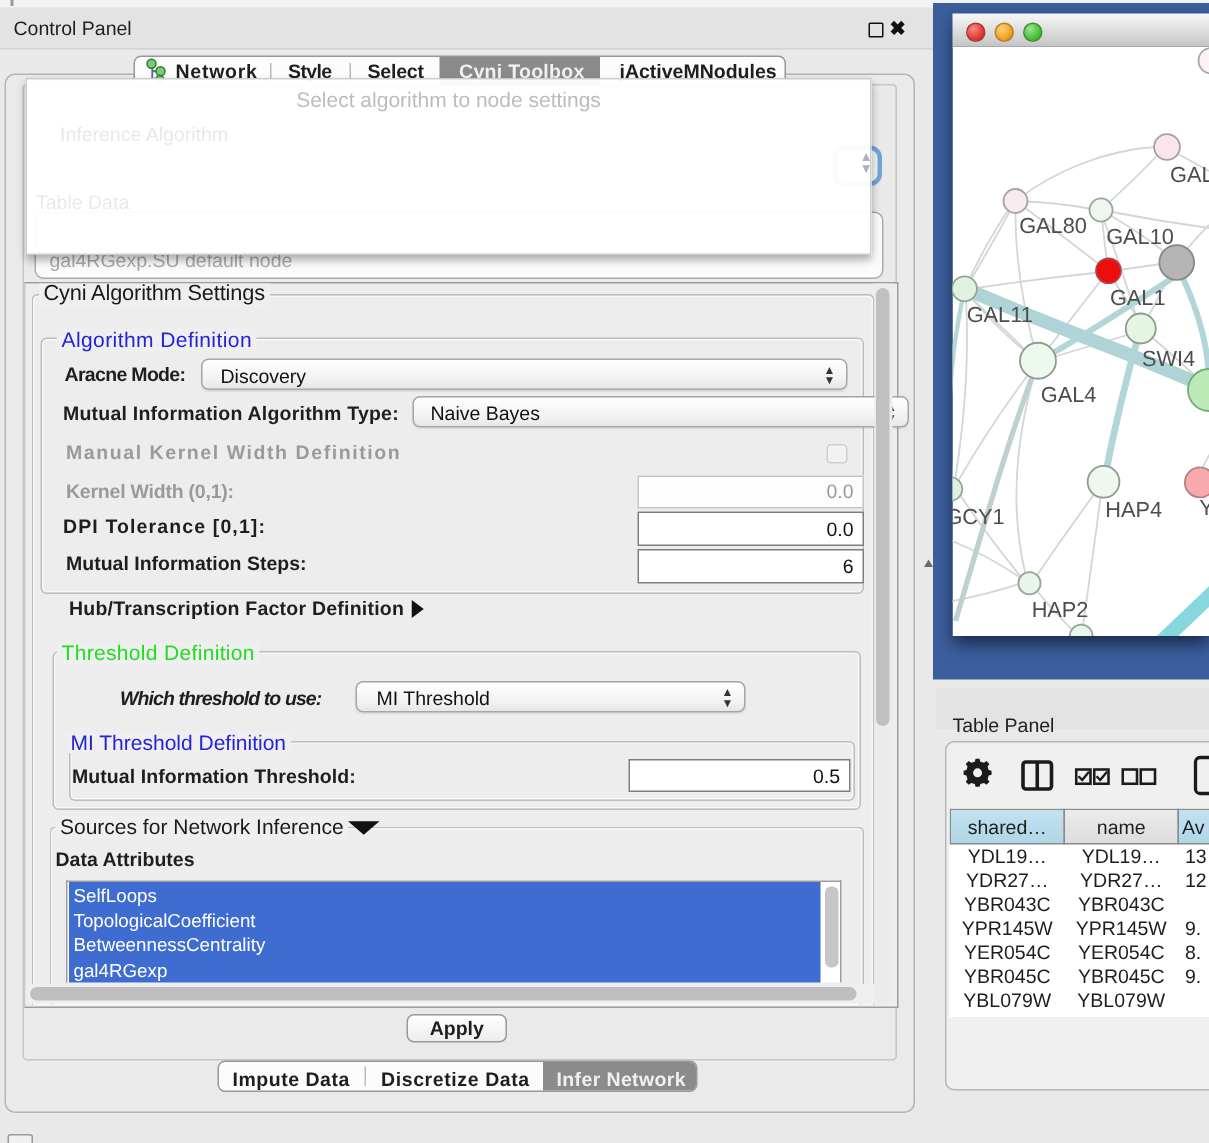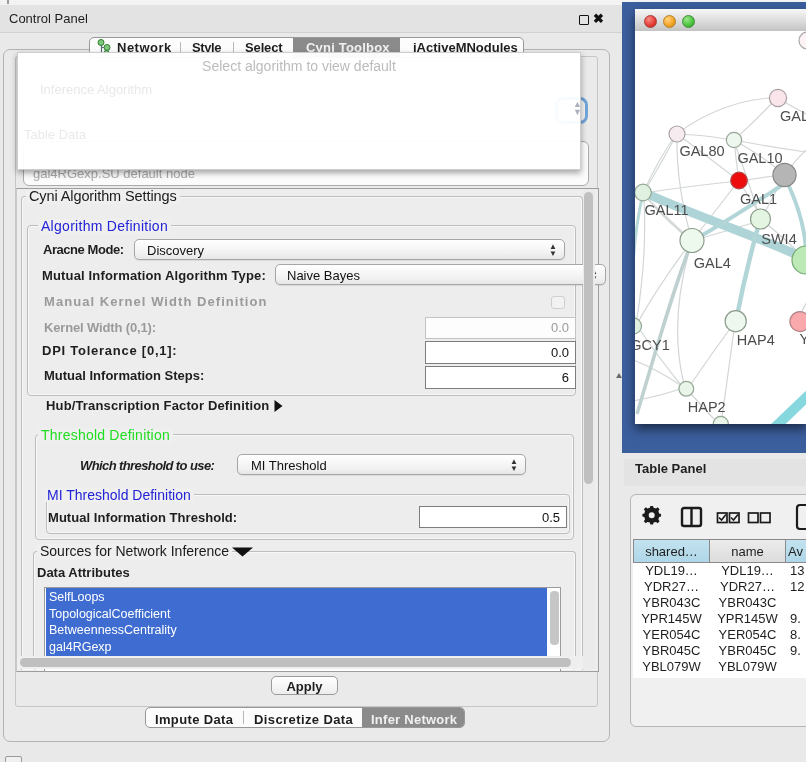--- a/index.html
+++ b/index.html
@@ -83,38 +83,38 @@
 <div class="field" style="left:425px;top:366px;width:143px;height:21px;">6</div>
 
 <div class="abs b13" style="left:46px;top:398px;letter-spacing:0.15px;">Hub/Transcription Factor Definition</div>
 <svg class="abs" style="left:273px;top:399px;" width="11" height="14">
     <path d="M1.5 1 L9.5 7 L1.5 13 Z" fill="#111"></path>
   </svg>
 
 <div class="grp" style="left:35px;top:434px;width:537px;height:104px;"></div>
 <div class="grplab" style="left:38px;top:428px;font-size:14px;letter-spacing:0.22px;line-height:15px;color:#21dd21;">Threshold Definition</div>
 <div class="abs b13" style="left:80px;top:458px;letter-spacing:-0.6px;font-style:italic;">Which threshold to use:</div>
-<div class="combo" style="left:237px;top:454px;width:289px;height:21px;box-sizing:border-box;">
+<div class="combo" style="left:237px;top:454px;width:260px;height:21px;box-sizing:border-box;">
  <div style="position:absolute;left:13px;top:3px;font-size:13px;color:#111;">MI Threshold</div>
  <div class="ar">▲<br>▼</div>
 </div>
 
 <div class="grp" style="left:46px;top:494px;width:522px;height:38px;"></div>
 <div class="grplab" style="left:44px;top:488px;font-size:14px;line-height:14px;color:#2323d7;">MI Threshold Definition</div>
 <div class="abs b13" style="left:48px;top:510px;letter-spacing:0.05px;">Mutual Information Threshold:</div>
 <div class="field" style="left:419px;top:506px;width:140px;height:20px;">0.5</div>
 
 <div class="grp" style="left:33px;top:551px;width:541px;height:118px;border-bottom:none;"></div>
 <div class="grplab" style="left:37px;top:544px;font-size:14px;line-height:15px;color:#1a1a1a;">Sources for Network Inference</div>
 <svg class="abs" style="left:231px;top:546px;" width="23" height="12">
     <path d="M1 1.5 L22 1.5 L11.5 10.5 Z" fill="#111"></path>
   </svg>
 <div class="abs b13" style="left:37px;top:565px;">Data Attributes</div>
 
-<div class="abs" style="left:44px;top:587px;width:517px;height:84px;background:#fff;border:1px solid #9b9b9b;border-bottom:none;box-sizing:border-box;overflow:hidden;">
+<div class="abs" style="left:44px;top:587px;width:517px;height:68px;background:#fff;border:1px solid #9b9b9b;border-bottom:none;box-sizing:border-box;overflow:hidden;">
  <div style="position:absolute;left:1px;top:0px;width:501px;height:68px;background:#3f6cd1;"></div>
  <div style="position:absolute;left:4px;top:1px;font-size:12.5px;color:#fff;line-height:16.7px;">SelfLoops<br>TopologicalCoefficient<br>BetweennessCentrality<br>gal4RGexp</div>
  <div style="position:absolute;left:505px;top:3px;width:9px;height:54px;background:#c6c6c6;border-radius:4px;"></div>
 </div>
 
 <div class="abs" style="left:583px;top:189px;width:12px;height:480px;background:#ebebeb;"></div>
 <div class="abs" style="left:584px;top:192px;width:9px;height:292px;background:#c0c0c0;border-radius:5px;"></div>
 <div class="abs" style="left:17px;top:656px;width:566px;height:13px;background:#efefef;"></div>
 <div class="abs" style="left:20px;top:658px;width:551px;height:9px;background:#bfbfbf;border-radius:5px;"></div>
 
@@ -216,21 +216,21 @@
   <text x="779" y="244">SWI4</text>
   <text x="712.4" y="268">GAL4</text>
   <text x="650" y="349.5">GCY1</text>
   <text x="755.8" y="344.5">HAP4</text>
   <text x="799.5" y="343.5" text-anchor="start">YM</text>
   <text x="706.7" y="411.5">HAP2</text>
  </g>
 </svg>
 
 <div class="abs" style="left:624px;top:459px;width:182px;height:27px;background:#e3e3e3;"></div>
-<div class="abs r13" style="left:635px;top:461px;font-weight:bold;">Table Panel</div>
+<div class="abs r13" style="left:635px;top:476px;">Table Panel</div>
 <div class="abs" style="left:630px;top:494px;width:185px;height:231px;background:#f0f0f0;border:1px solid #b6b6b6;border-radius:6px;"></div>
 
 <svg class="abs" style="left:641px;top:503px;" width="165px" height="28" viewBox="0 0 165 28">
  <g fill="#1b1b1b">
   <path d="M12 5.5 L14.8 6.3 L16.6 4.9 L18.9 7.2 L17.5 9 L18.3 11.8 L20.5 12.4 L20.5 15.4 L18.3 16 L17.5 18.8 L18.9 20.6 L16.6 22.9 L14.8 21.5 L12 22.3 L11.4 24.5 L8.4 24.5 L7.8 22.3 L5 21.5 L3.2 22.9 L0.9 20.6 L2.3 18.8 L1.5 16 L-0.7 15.4 L-0.7 12.4 L1.5 11.8 L2.3 9 L0.9 7.2 L3.2 4.9 L5 6.3 L7.8 5.5 L8.4 3.3 L11.4 3.3 Z M9.9 10.5 A3.4 3.4 0 1 0 9.9 17.3 A3.4 3.4 0 1 0 9.9 10.5" fill-rule="evenodd" transform="translate(2,0) scale(0.88)"></path>
  </g>
  <g fill="none" stroke="#1b1b1b">
   <rect x="41" y="5" width="19" height="18" rx="2" stroke-width="2.4"></rect>
   <line x1="50.5" y1="5" x2="50.5" y2="23" stroke-width="2.4"></line>
   <rect x="76.5" y="10" width="9.5" height="9.5" stroke-width="1.7"></rect>
@@ -251,18 +251,18 @@
  <div class="r13" style="position:absolute;left:76px;top:5px;width:77px;text-align:center;">name</div>
  <div class="r13" style="position:absolute;left:155px;top:5px;">Av</div>
  <div class="r13" style="position:absolute;left:0;top:24px;width:77px;text-align:center;line-height:16px;">YDL19…<br>YDR27…<br>YBR043C<br>YPR145W<br>YER054C<br>YBR045C<br>YBL079W<br>YLR345W<br>YIL053C</div>
  <div class="r13" style="position:absolute;left:76px;top:24px;width:77px;text-align:center;line-height:16px;">YDL19…<br>YDR27…<br>YBR043C<br>YPR145W<br>YER054C<br>YBR045C<br>YBL079W<br>YLR345W<br>YIL053C</div>
  <div class="r13" style="position:absolute;left:157px;top:24px;line-height:16px;">13<br>12<br>&nbsp;<br>9.<br>8.<br>9.<br>&nbsp;<br>9.<br>9.</div>
  <div style="position:absolute;left:0;top:160px;width:173px;height:11px;background:#f4f4f4;border-top:1px solid #bdbdbd;"></div>
  <div style="position:absolute;left:3px;top:162px;width:175px;height:8px;background:#b9b9b9;border-radius:4px;"></div>
 </div>
 
 <div class="abs" style="left:17px;top:52px;width:564px;height:118px;background:rgba(255,255,255,0.96);border:1px solid #cdcdcd;box-shadow:0 3px 6px rgba(0,0,0,0.35);box-sizing:border-box;">
- <div style="position:absolute;left:0;top:5px;width:562px;text-align:center;font-size:14px;color:#bcbcbc;">Select algorithm to view default</div>
+ <div style="position:absolute;left:0;top:5px;width:562px;text-align:center;font-size:14px;color:#bcbcbc;">Select algorithm to node settings</div>
  <div style="position:absolute;left:6px;top:29px;font-size:13px;color:#e8e8e8;margin-left:16px;">Inference Algorithm</div>
  <div style="position:absolute;left:6px;top:74px;font-size:13px;color:#eaeaea;">Table Data</div>
 </div>
 
 <div class="abs" style="left:573px;top:100px;font-size:9px;line-height:8px;color:#aeb2bc;">▲<br>▼</div>
 
 </body></html>

